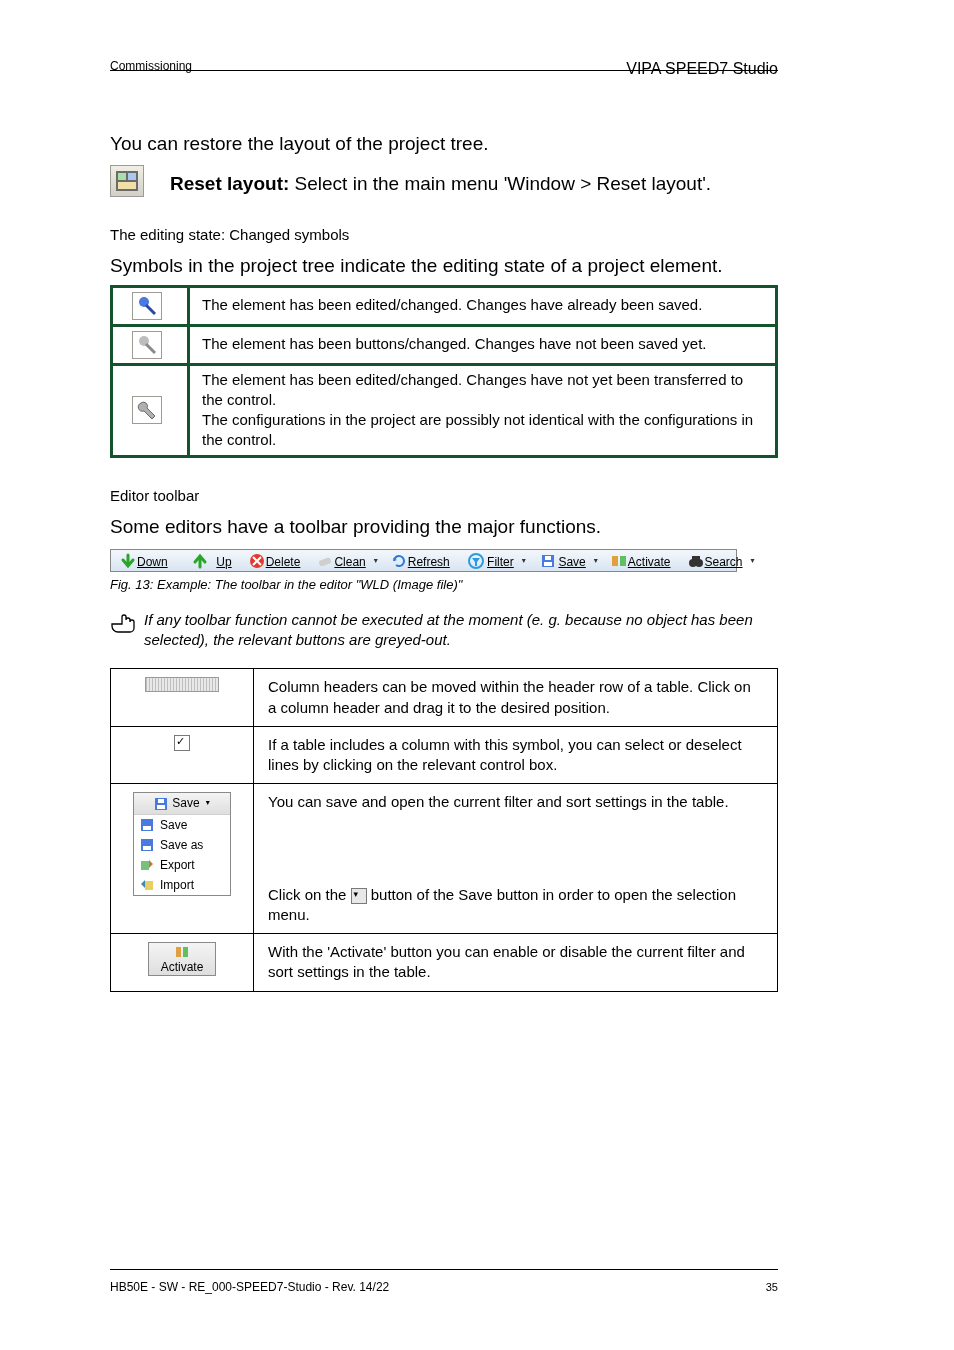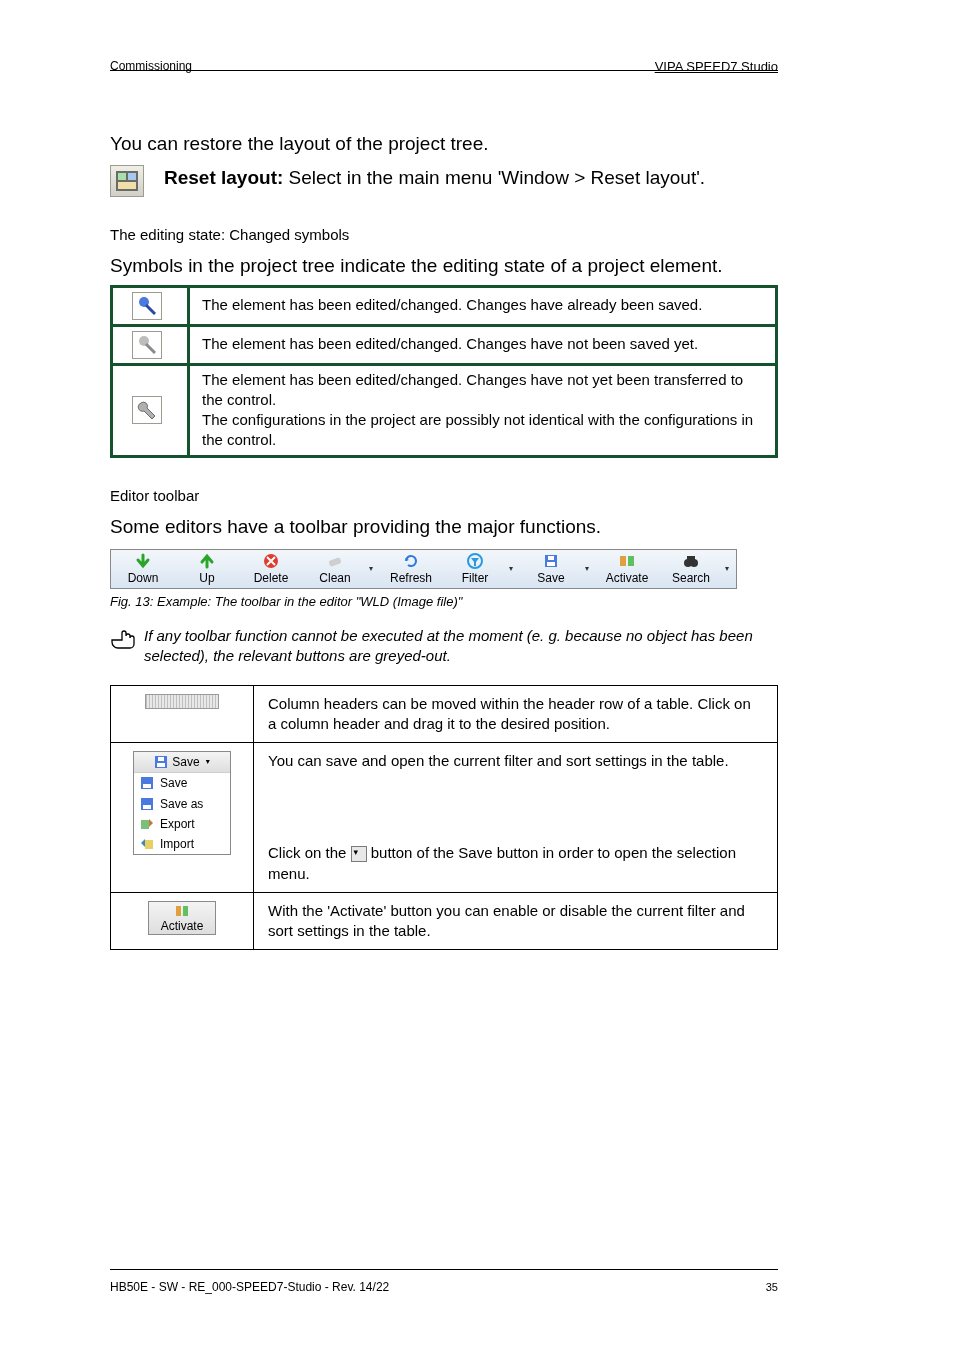--- a/index.html
+++ b/index.html
@@ -32,23 +32,22 @@
   .top-left {
     position: absolute;
     left: 110px;
     top: 58px;
     font-size: 12px;
   }
   .top-right {
     position: absolute;
     right: 90px;
     top: 58px;
-    font-size: 13px;
+    font-size: 16px;
     text-align: right;
-    text-decoration: underline;
   }
   .foot-rule {
     position: absolute;
     left: 110px;
     right: 90px;
     bottom: 80px;
     height: 1px;
     background: #000;
   }
   .foot-left {
@@ -84,22 +83,22 @@
     border: 1px solid #9c9c92;
     position: relative;
     margin-right: 6px;
   }
   .icon-box.small {
     width: 28px;
     height: 26px;
   }
   .inline-with-icon {
     display: flex;
-    align-items: flex-start;
-    gap: 14px;
+    align-items: flex-end;
+    gap: 20px;
     margin: 8px 0 4px;
   }
 
   
   table.icon-table {
     border-collapse: collapse;
     width: 100%;
     margin-top: 6px;
   }
   table.icon-table td {
@@ -126,25 +125,26 @@
     display: flex;
     align-items: stretch;
   }
   .tbtn {
     flex: 0 0 auto;
     padding: 3px 8px 1px;
     text-align: center;
     font-size: 12px;
     color: #000;
     display: flex;
-    flex-direction: column;
+    flex-direction: row;
     align-items: center;
     justify-content: flex-start;
     min-width: 48px;
     position: relative;
+    text-decoration: underline;
   }
   .tbtn .ticon {
     width: 18px;
     height: 16px;
     margin: 0 auto 1px;
     display: block;
   }
   .tdrop {
     width: 8px;
     display: flex;
@@ -291,21 +291,21 @@
     <tr>
       <td class="icon-cell">
         <span class="icon-box small">
           <svg viewBox="0 0 28 26" width="28" height="26">
             <rect x="0" y="0" width="28" height="26" fill="#fff"></rect>
             <circle cx="11" cy="9" r="5" fill="#bdbdbd"></circle>
             <line x1="13" y1="12" x2="22" y2="21" stroke="#8a8a8a" stroke-width="3"></line>
           </svg>
         </span>
       </td>
-      <td>The element has been edited/changed. Changes have not been saved yet.</td>
+      <td>The element has been buttons/changed. Changes have not been saved yet.</td>
     </tr>
     <tr>
       <td class="icon-cell">
         <span class="icon-box small">
           <svg viewBox="0 0 28 26" width="28" height="26">
             <rect x="0" y="0" width="28" height="26" fill="#fff"></rect>
             <path d="M8 6 a4 4 0 0 1 6 5 l8 8 -3 3 -8 -8 a4 4 0 0 1 -3 -8 z" fill="#b0b0b0" stroke="#6a6a6a"></path>
           </svg>
         </span>
       </td>
@@ -417,20 +417,26 @@
     <p style="font-style:italic">If any toolbar function cannot be executed at the moment (e. g. because no object has been selected), the relevant buttons are greyed-out.</p>
   </div>
 
   <table class="desc-table">
     <tbody>
         <tr>
       <td class="left">
         <div class="stripe"></div>
       </td>
       <td>Column headers can be moved within the header row of a table. Click on a column header and drag it to the desired position.</td>
+    </tr>
+    <tr>
+      <td class="left">
+        <span class="chk"></span>
+      </td>
+      <td>If a table includes a column with this symbol, you can select or deselect lines by clicking on the relevant control box.</td>
     </tr>
     <tr>
       <td class="left">
         <div class="save-block">
           <div class="head">
             <span class="mini-ico">
               <svg viewBox="0 0 14 14">
                     <rect x="1" y="1" width="12" height="12" fill="#4a7ae0"></rect>
                     <rect x="3" y="8" width="8" height="4" fill="#fff"></rect>
                     <rect x="4" y="2" width="6" height="4" fill="#fff"></rect>

